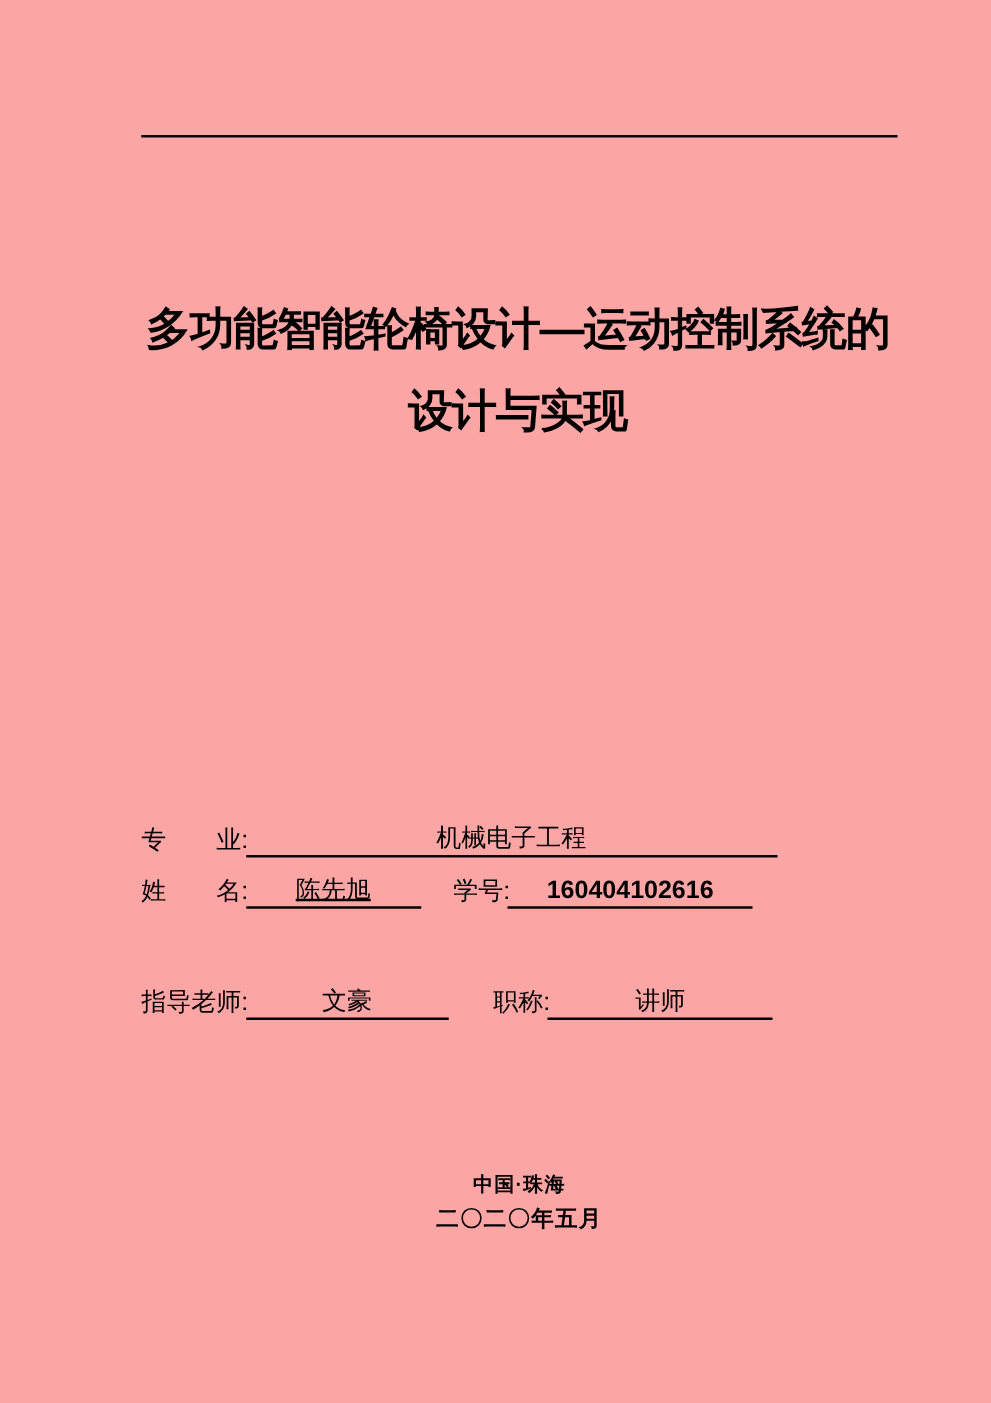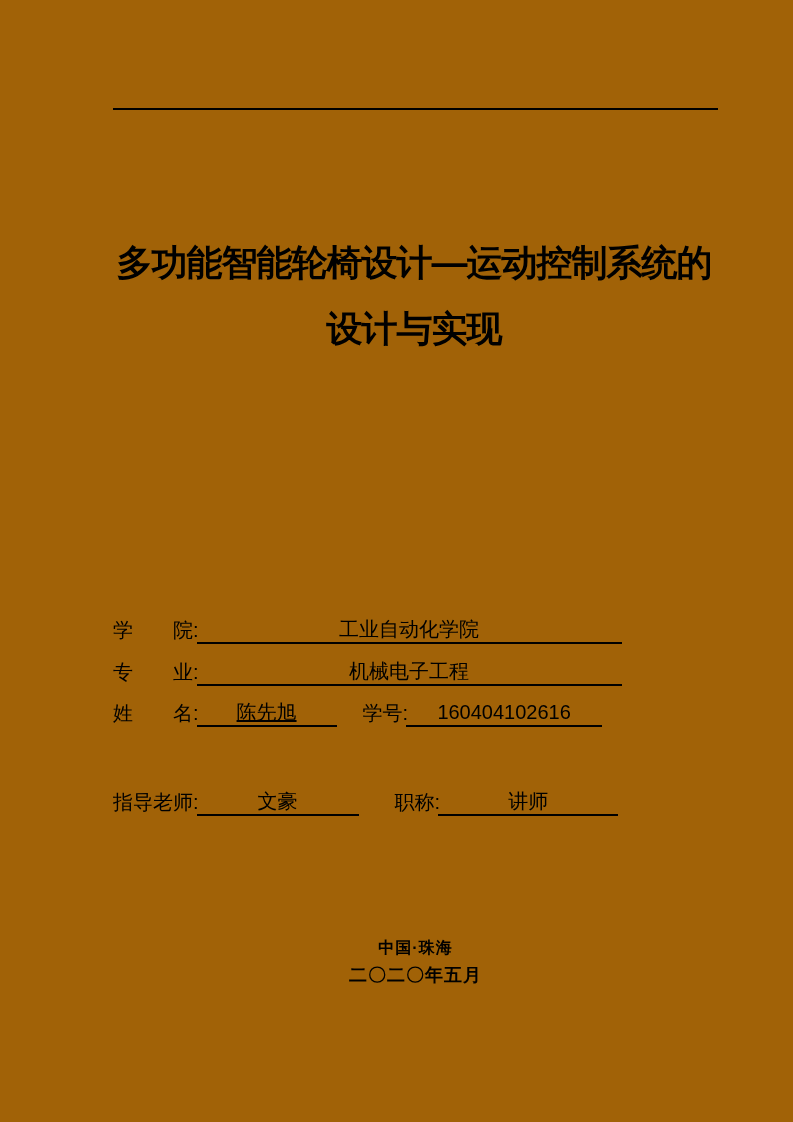--- a/index.html
+++ b/index.html
@@ -4,21 +4,21 @@
 <style>
   html, body {
     margin: 0;
     padding: 0;
     background: #ffffff;
   }
   .page {
     position: relative;
     width: 793px;
     height: 1122px;
-    background: #a16207;
+    background: #fca5a5;
     font-family: "Liberation Sans", "DejaVu Sans", sans-serif;
     color: #000000;
     overflow: hidden;
   }
   .top-rule {
     position: absolute;
     left: 113px;
     top: 108px;
     width: 605px;
     height: 2px;
@@ -72,21 +72,21 @@
     display: inline-block;
     vertical-align: bottom;
     height: 26px;
     line-height: 26px;
     border-bottom: 2px solid #000000;
     text-align: center;
     margin-left: -2px;
   }
   .w-full   { width: 425px; }
   .w-name   { width: 140px; text-decoration: underline; }
-  .w-sid    { width: 196px; }
+  .w-sid    { width: 196px; font-weight: bold; }
   .w-teacher{ width: 162px; }
   .w-rank   { width: 180px; margin-top: 48px; }
   .gap-sid  { margin-left: 26px; }
   .gap-rank { margin-left: 36px; }
   .footer {
     position: absolute;
     left: 113px;
     width: 605px;
     text-align: center;
     font-weight: bold;
@@ -99,23 +99,20 @@
 
 <div class="page">
 
   <div class="top-rule"></div>
 
   <div class="title">
     <div>多功能智能轮椅设计—运动控制系统的</div>
     <div>设计与实现</div>
   </div>
 
-  <div class="form-row row-college">
-    <span class="lbl">学院</span><span class="colon">:</span><span class="field w-full">工业自动化学院</span>
-  </div>
 
   <div class="form-row row-major">
     <span class="lbl">专业</span><span class="colon">:</span><span class="field w-full">机械电子工程</span>
   </div>
 
   <div class="form-row row-name">
     <span class="lbl">姓名</span><span class="colon">:</span><span class="field w-name">陈先旭</span><span class="lbl2 gap-sid">学号</span><span class="colon">:</span><span class="field w-sid">160404102616</span>
   </div>
 
   <div class="form-row row-advisor">

